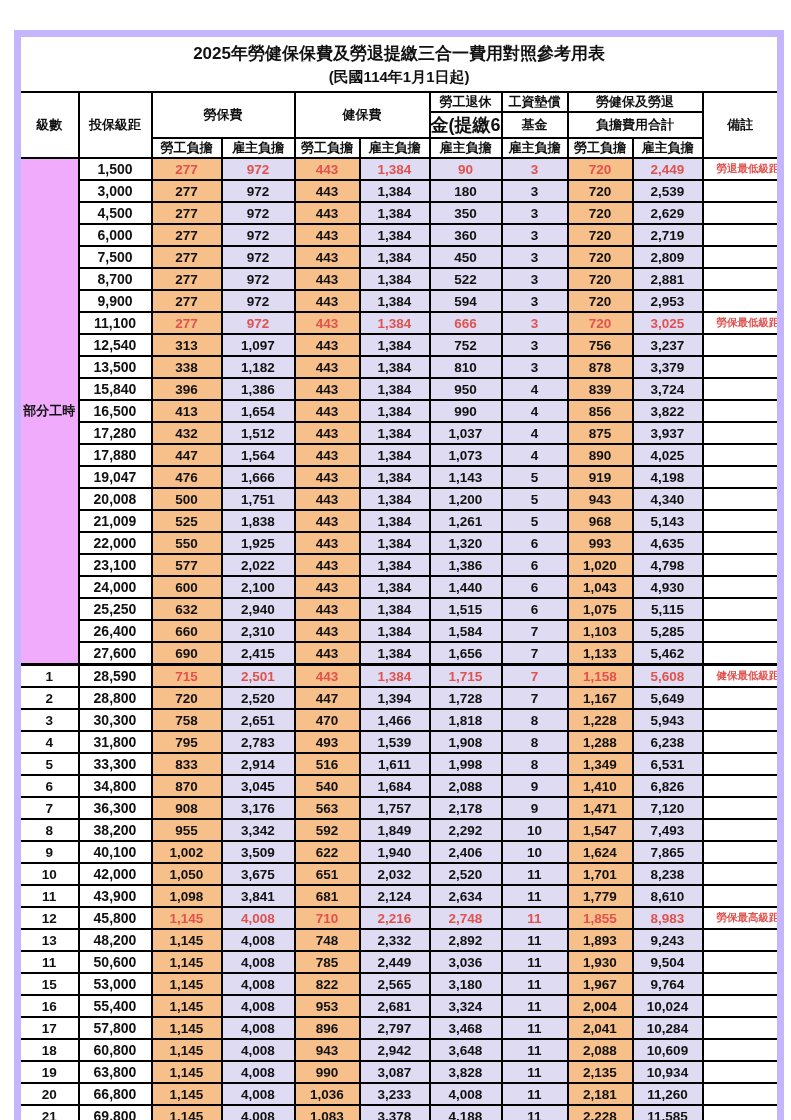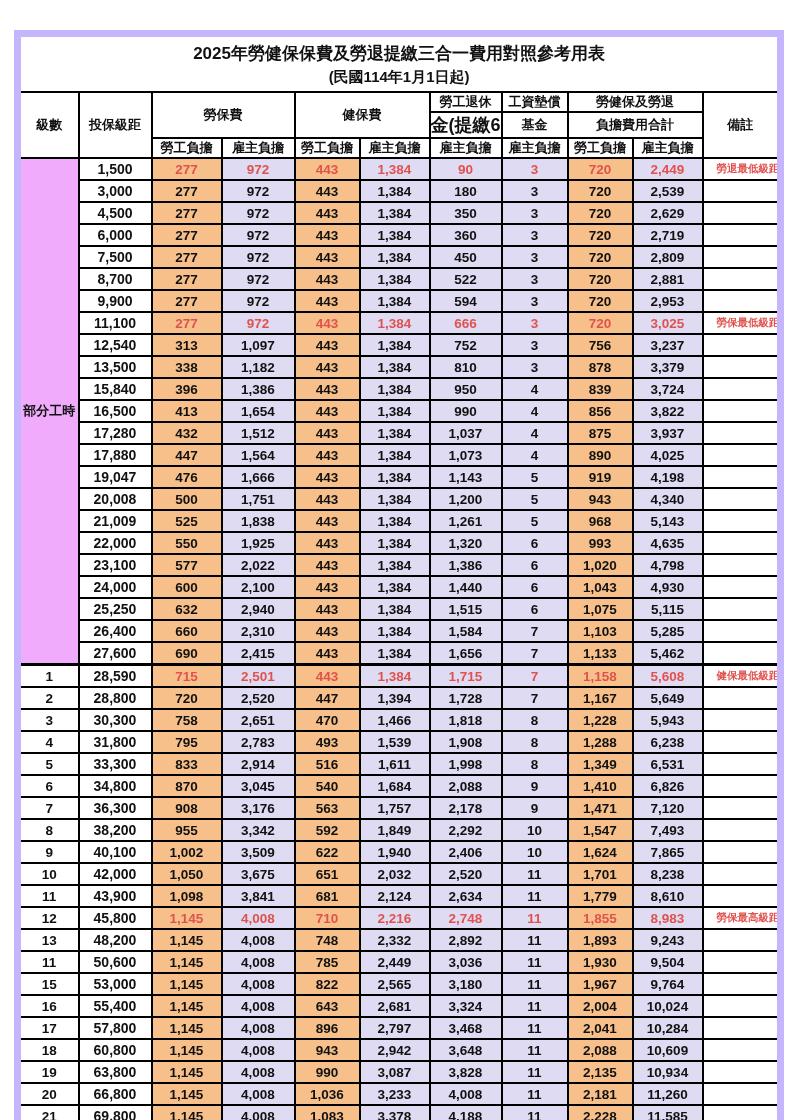--- a/index.html
+++ b/index.html
@@ -559,21 +559,21 @@
           <td class="val er">11</td>
           <td class="val emp">1,967</td>
           <td class="val er">9,764</td>
           <td class="remark-col"></td>
         </tr>
         <tr class="drow">
           <td class="level-col">16</td>
           <td class="bracket-col">55,400</td>
           <td class="val emp">1,145</td>
           <td class="val er">4,008</td>
-          <td class="val emp">643</td>
+          <td class="val emp">953</td>
           <td class="val er">2,681</td>
           <td class="val er">3,324</td>
           <td class="val er">11</td>
           <td class="val emp">2,004</td>
           <td class="val er">10,024</td>
           <td class="remark-col"></td>
         </tr>
         <tr class="drow">
           <td class="level-col">17</td>
           <td class="bracket-col">57,800</td>

